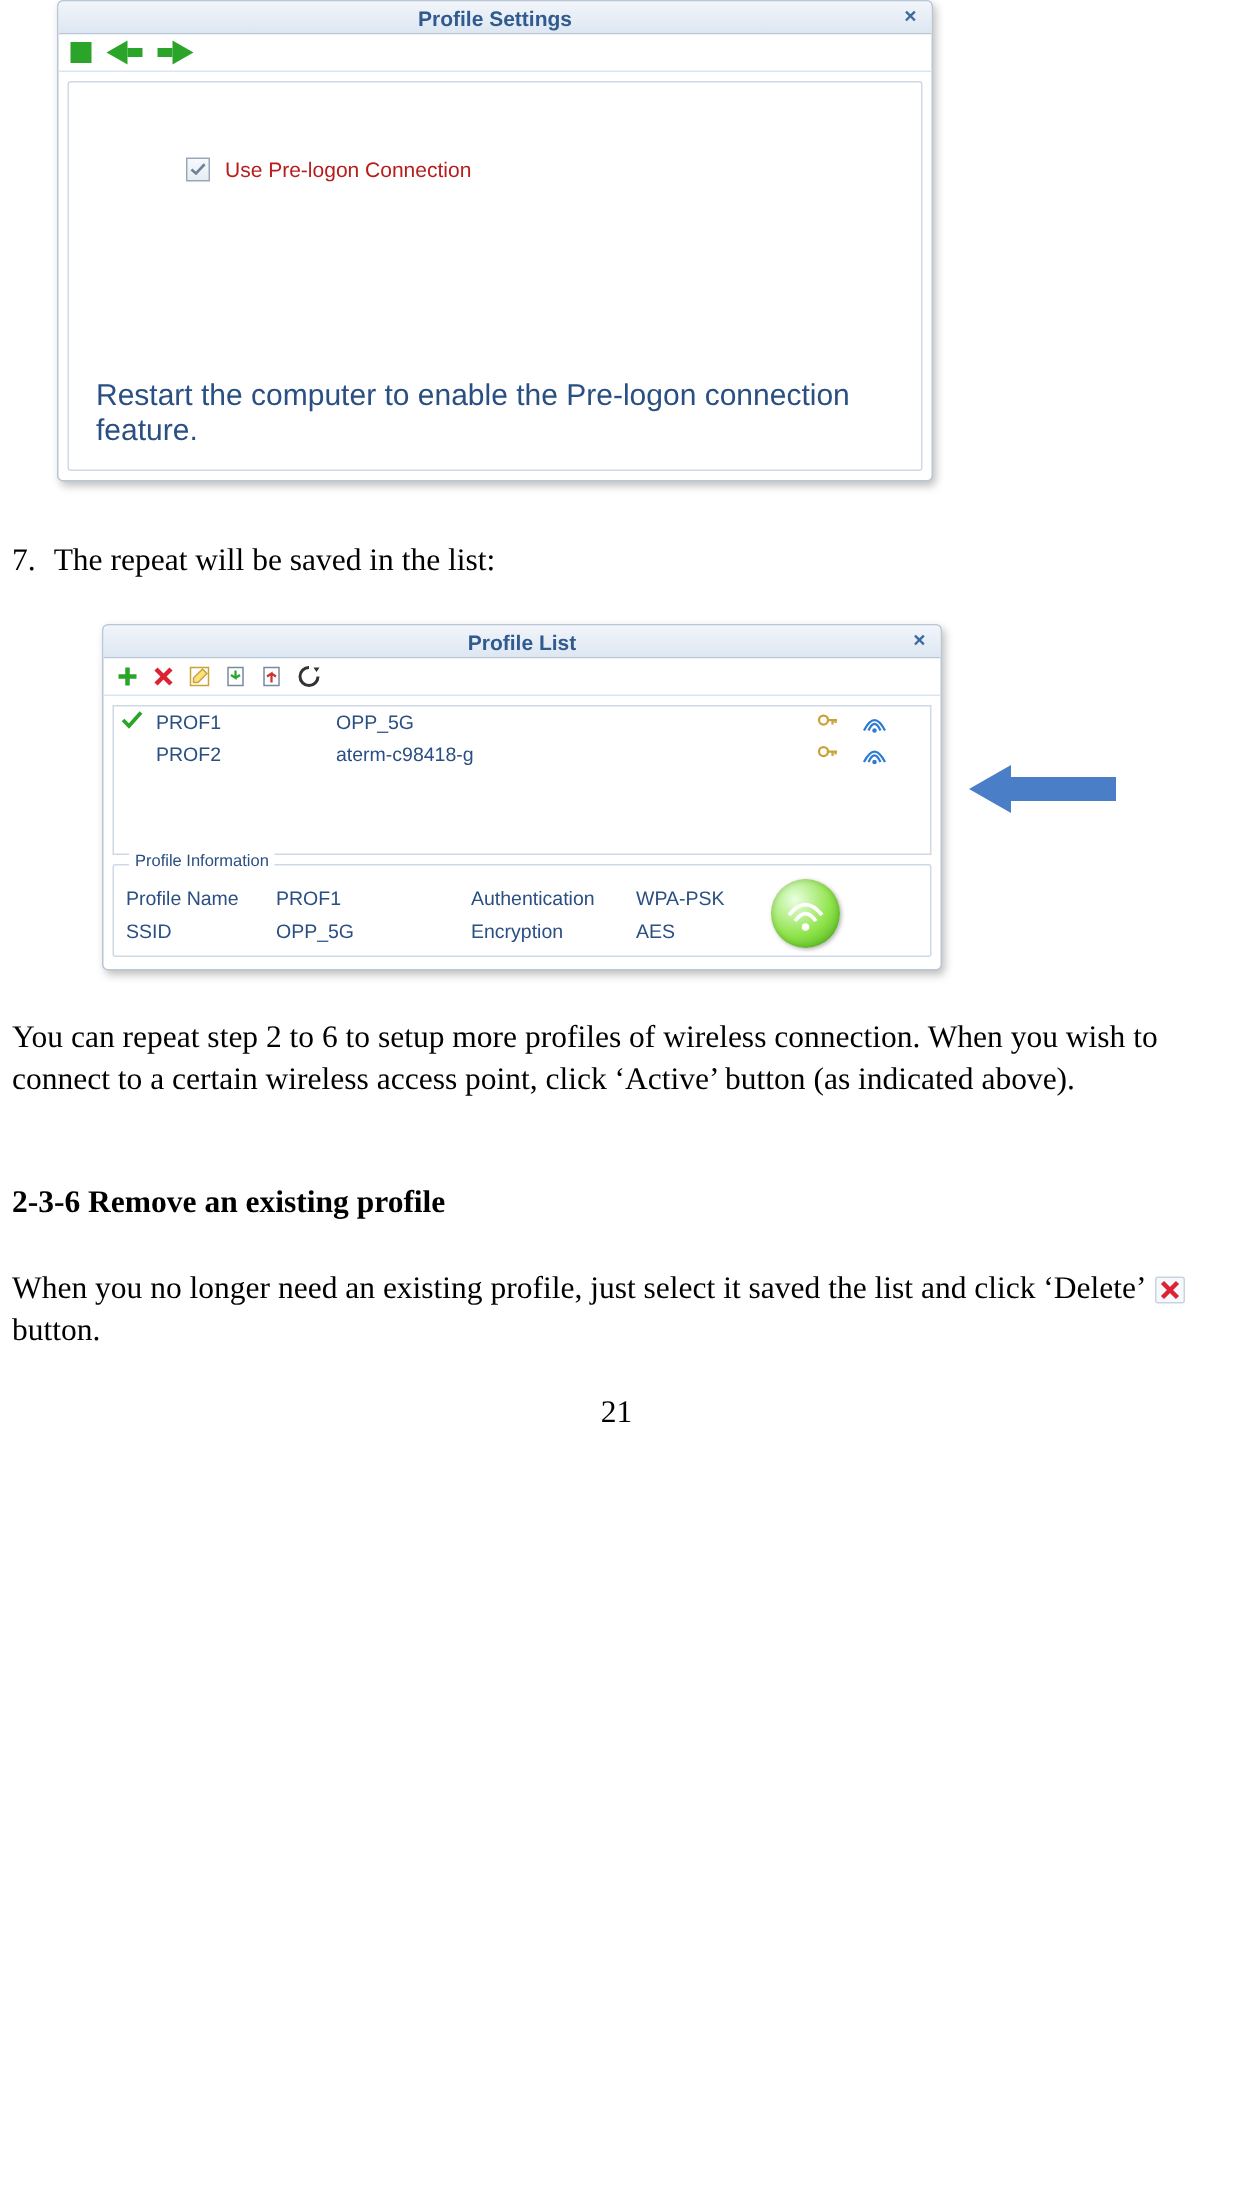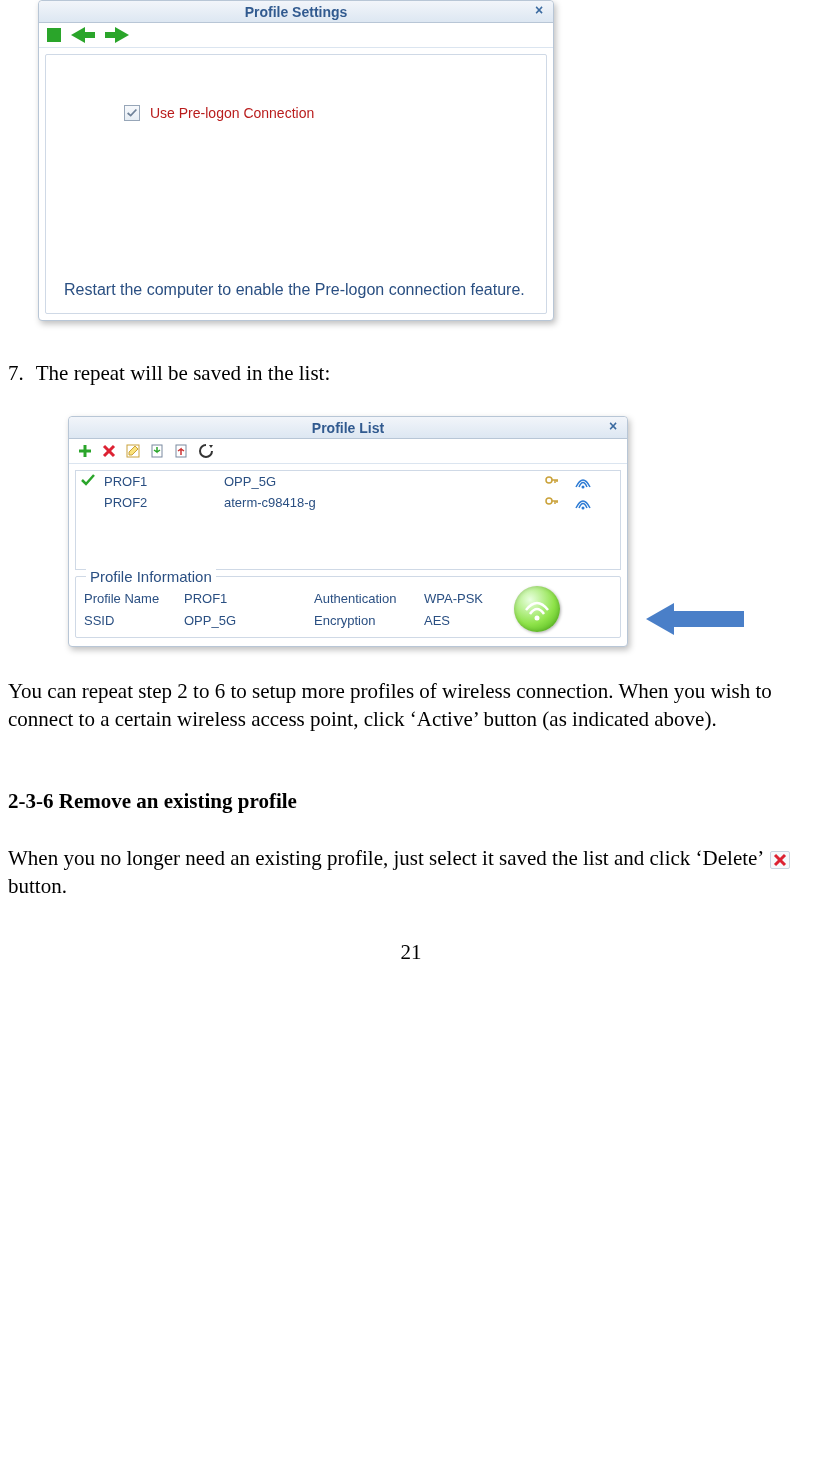--- a/index.html
+++ b/index.html
@@ -51,21 +51,21 @@
   }
   .win-toolbar {
     padding: 4px 8px;
     display: flex;
     gap: 10px;
     align-items: center;
     border-bottom: 1px solid #dbe5f0;
   }
 
   
-  #win-settings { width: 516px; margin-left: 30px; }
+  #win-settings { width: 584px; margin-left: 30px; }
   .ps-body {
     border: 1px solid #cfd9e6;
     margin: 6px;
     border-radius: 2px;
     height: 260px;
     position: relative;
     padding: 10px 18px;
   }
   .ps-chk-row {
     display:flex; align-items:center; gap:10px;
@@ -73,21 +73,21 @@
     color:#b91c1c;
   }
   .ps-chk {
     width:16px; height:16px; border:1px solid #97a6b8;
     background: linear-gradient(#f7f9fc,#e6edf4);
     display:flex; align-items:center; justify-content:center;
     font-size:12px; color:#4b6383;
   }
   .ps-note {
     position:absolute; left:18px; bottom:14px; right:18px;
-    color:#2a4f82; font-size:16px;
+    color:#2a4f82; font-size:20px;
   }
 
   .sq-green { width:14px; height:14px; background:#2aa52a; }
   .arrow-left, .arrow-right {
     width:0; height:0; border-top:8px solid transparent;
     border-bottom:8px solid transparent;
   }
   .arrow-left  { border-right:14px solid #2aa52a; }
   .arrow-right { border-left: 14px solid #2aa52a; }
   .stem { width:10px; height:6px; background:#2aa52a; }
@@ -116,21 +116,21 @@
     position:relative;
     padding: 10px 8px 6px 8px;
     display:grid;
     grid-template-columns: 100px 130px 110px 90px 60px;
     grid-template-rows: 22px 22px;
     font-size:13px; color:#2a4f82;
     align-items:center;
   }
   .fieldset .legend {
     position:absolute; top:-9px; left:10px;
-    background:#fff; padding:0 4px; font-size:15px;
+    background:#fff; padding:0 4px; font-size:11px;
   }
   .active-btn {
     width:46px; height:46px; border-radius:50%;
     background: radial-gradient(circle at 35% 30%, #e9ffe0, #8fe34a 55%, #3ea80f 100%);
     grid-row: 1 / span 2; grid-column: 5;
     display:flex; align-items:center; justify-content:center;
     box-shadow: inset 0 0 4px rgba(0,0,0,0.2), 1px 1px 3px rgba(0,0,0,0.3);
     cursor:pointer;
   }
 
@@ -139,36 +139,36 @@
   .ol-num { font-family:"Times New Roman",serif; }
   .body-text { margin-top:30px; line-height:1.35; }
   .after-list-block { margin-top:20px; }
   .inline-icon {
     display:inline-flex; vertical-align:middle;
     width:20px; height:18px; align-items:center; justify-content:center;
     margin: 0 2px;
   }
   .inline-icon.boxed { border:1px solid #c9d4e0; background:#f6f9fc; border-radius:2px; }
   .section-h { font-weight:bold; margin: 55px 0 30px 0; font-family:"Times New Roman",serif; }
-  .page-num { text-align:center; margin-top:40px; font-family:"Times New Roman",serif; }
+  .page-num { text-align:center; margin-top:29px; font-family:"Times New Roman",serif; }
 
   .big-arrow {
     display:flex; align-items:center;
     position:relative;
   }
   .big-arrow .head {
     width:0; height:0;
     border-top:16px solid transparent;
     border-bottom:16px solid transparent;
     border-right:28px solid #4a7fc8;
   }
   .big-arrow .shaft {
     width:70px; height:16px; background:#4a7fc8;
   }
-  .list-with-arrow { display:flex; align-items:flex-end; gap:18px; margin-left:30px; }
+  .list-with-arrow { display:flex; gap:18px; margin-left:30px; }
   .arrow-align { margin-bottom:12px; }
 
   .tick-svg { width:16px; height:16px; }
 </style>
 </head>
 <body>
 
 <div class="page">
 
   <div class="win" id="win-settings">

